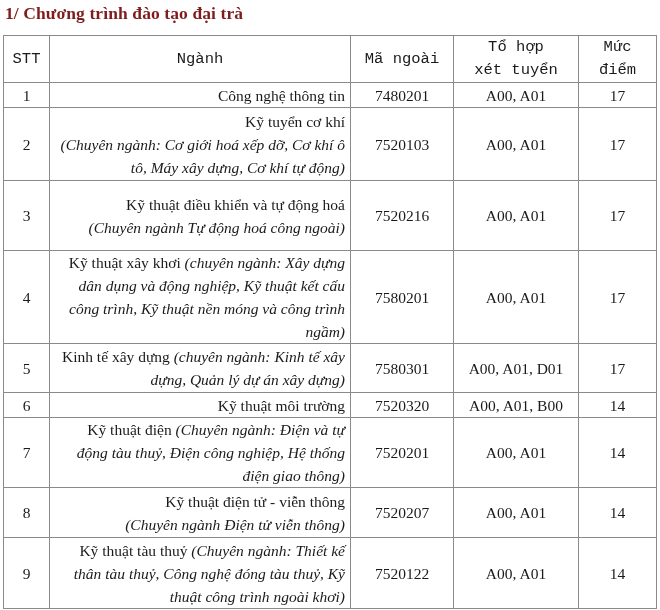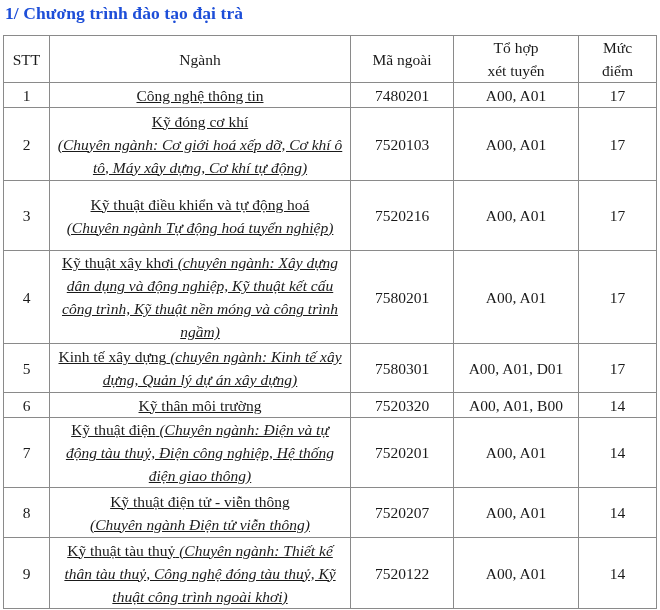--- a/index.html
+++ b/index.html
@@ -15,21 +15,21 @@
       font-family: "Liberation Serif", "DejaVu Serif", serif;
       color: #1a1a1a;
     }
     .section-title {
       position: absolute;
       left: 5px;
       top: 2px;
       font-size: 17.5px;
       font-weight: bold;
       line-height: 22px;
-      color: #1d4ed8;
+      color: #7f1d1d;
       letter-spacing: 0.1px;
     }
     table.program-table {
       position: absolute;
       left: 3px;
       top: 35px;
       width: 653px;
       border-collapse: collapse;
       table-layout: fixed;
       font-size: 15.5px;
@@ -43,35 +43,34 @@
     }
     table.program-table th {
       font-weight: normal;
       text-align: center;
       line-height: 23px;
     }
     td.c-stt, td.c-code, td.c-combo, td.c-score {
       text-align: center;
     }
     td.c-major {
-      text-align: center;
+      text-align: right;
       padding-left: 7px;
       padding-right: 4px;
-      text-decoration: underline;
     }
     .major-note {
       font-style: italic;
     }
     col.w-stt { width: 46px; }
     col.w-major { width: 301px; }
     col.w-code { width: 103px; }
     col.w-combo { width: 125px; }
     col.w-score { width: 78px; }
 
-    tr.h-head { height: 47px; }
+    tr.h-head { height: 47px; font-family: Liberation Mono, monospace; }
     tr.h-1 { height: 25px; }
     tr.h-2 { height: 73px; }
     tr.h-3 { height: 70px; }
     tr.h-4 { height: 93px; }
     tr.h-5 { height: 49px; }
     tr.h-6 { height: 25px; }
     tr.h-7 { height: 70px; }
     tr.h-8 { height: 50px; }
     tr.h-9 { height: 71px; }
   </style>
@@ -106,49 +105,49 @@
   <tbody>
     <tr class="h-1">
       <td class="c-stt">1</td>
       <td class="c-major"><span>Công nghệ thông tin</span></td>
       <td class="c-code">7480201</td>
       <td class="c-combo">A00, A01</td>
       <td class="c-score">17</td>
     </tr>
     <tr class="h-2">
       <td class="c-stt">2</td>
-      <td class="c-major"><span>Kỹ đóng cơ khí</span><br><span class="major-note">(Chuyên ngành: Cơ giới hoá xếp dỡ, Cơ khí ô tô, Máy xây dựng, Cơ khí tự động)</span></td>
+      <td class="c-major"><span>Kỹ tuyển cơ khí</span><br><span class="major-note">(Chuyên ngành: Cơ giới hoá xếp dỡ, Cơ khí ô tô, Máy xây dựng, Cơ khí tự động)</span></td>
       <td class="c-code">7520103</td>
       <td class="c-combo">A00, A01</td>
       <td class="c-score">17</td>
     </tr>
     <tr class="h-3">
       <td class="c-stt">3</td>
-      <td class="c-major"><span>Kỹ thuật điều khiển và tự động hoá</span><br><span class="major-note">(Chuyên ngành Tự động hoá tuyển nghiệp)</span></td>
+      <td class="c-major"><span>Kỹ thuật điều khiển và tự động hoá</span><br><span class="major-note">(Chuyên ngành Tự động hoá công ngoài)</span></td>
       <td class="c-code">7520216</td>
       <td class="c-combo">A00, A01</td>
       <td class="c-score">17</td>
     </tr>
     <tr class="h-4">
       <td class="c-stt">4</td>
       <td class="c-major"><span>Kỹ thuật xây khơi</span> <span class="major-note">(chuyên ngành: Xây dựng dân dụng và động nghiệp, Kỹ thuật kết cấu công trình, Kỹ thuật nền móng và công trình ngầm)</span></td>
       <td class="c-code">7580201</td>
       <td class="c-combo">A00, A01</td>
       <td class="c-score">17</td>
     </tr>
     <tr class="h-5">
       <td class="c-stt">5</td>
       <td class="c-major"><span>Kinh tế xây dựng</span> <span class="major-note">(chuyên ngành: Kinh tế xây dựng, Quản lý dự án xây dựng)</span></td>
       <td class="c-code">7580301</td>
       <td class="c-combo">A00, A01, D01</td>
       <td class="c-score">17</td>
     </tr>
     <tr class="h-6">
       <td class="c-stt">6</td>
-      <td class="c-major"><span>Kỹ thân môi trường</span></td>
+      <td class="c-major"><span>Kỹ thuật môi trường</span></td>
       <td class="c-code">7520320</td>
       <td class="c-combo">A00, A01, B00</td>
       <td class="c-score">14</td>
     </tr>
     <tr class="h-7">
       <td class="c-stt">7</td>
       <td class="c-major"><span>Kỹ thuật điện</span> <span class="major-note">(Chuyên ngành: Điện và tự động tàu thuỷ, Điện công nghiệp, Hệ thống điện giao thông)</span></td>
       <td class="c-code">7520201</td>
       <td class="c-combo">A00, A01</td>
       <td class="c-score">14</td>

